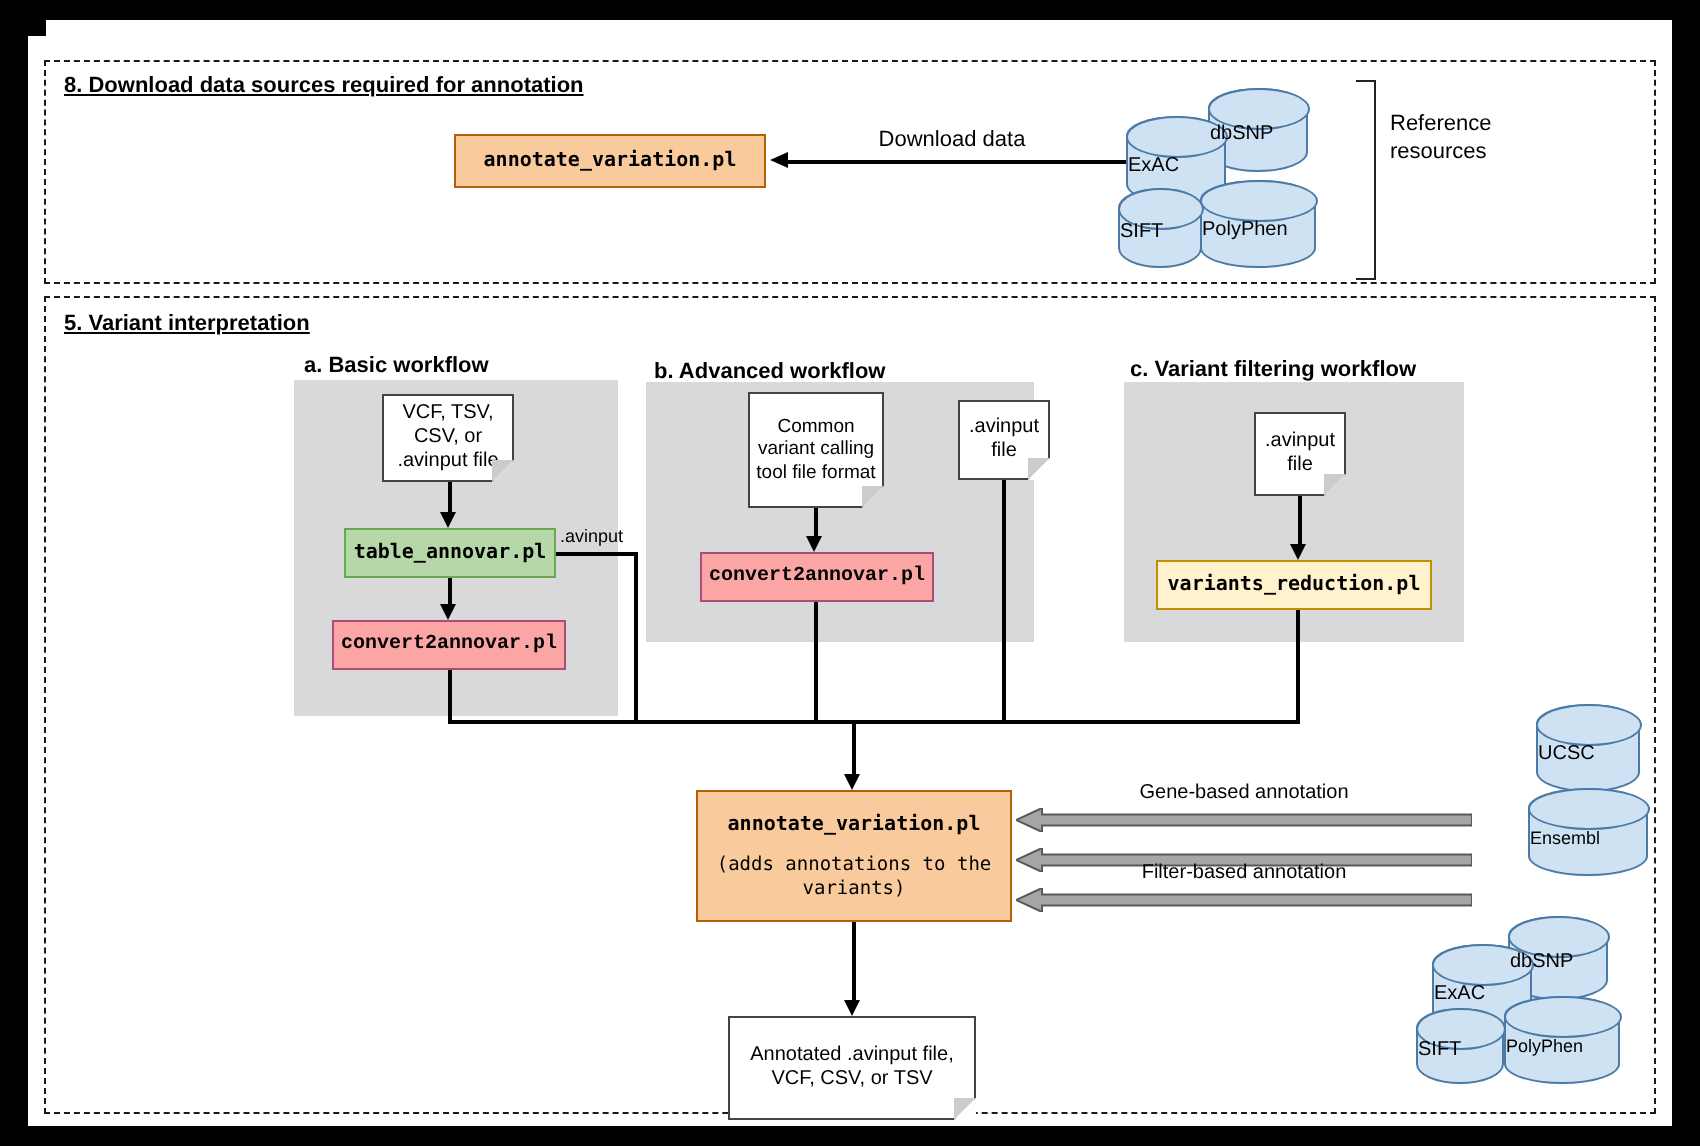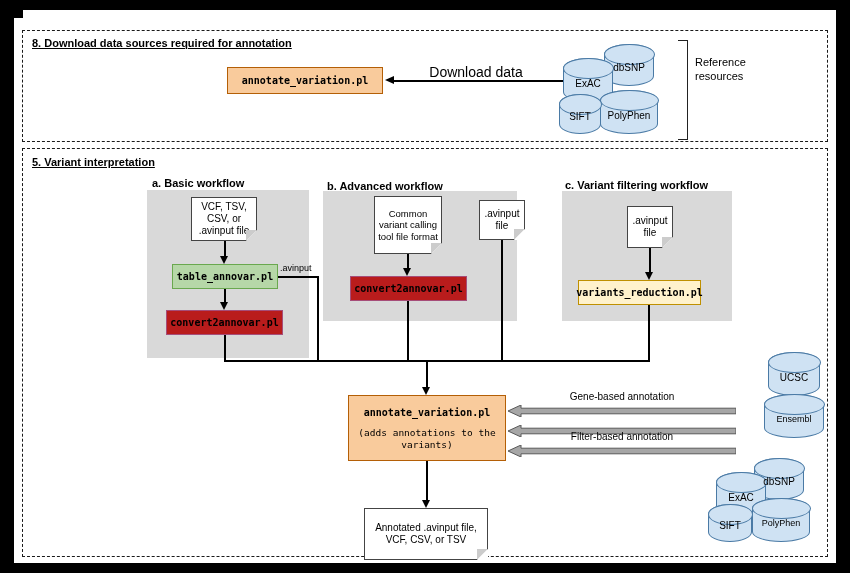--- a/index.html
+++ b/index.html
@@ -14,21 +14,21 @@
   .sec-title { position:absolute; font-size:11px; font-weight:bold; text-decoration:underline; white-space:nowrap; }
   .wf-heading { position:absolute; font-size:11px; font-weight:bold; white-space:nowrap; }
   .gray-box { position:absolute; background:#d9d9d9; }
   .script-box {
     position:absolute; display:flex; align-items:center; justify-content:center;
     font-family:"DejaVu Sans Mono", monospace; font-weight:bold; font-size:10px;
     text-align:center; box-sizing:border-box;
   }
   .sb-orange { background:#f9cb9c; border:1.4px solid #b45f06; }
   .sb-green  { background:#b6d7a8; border:1.4px solid #6aa84f; }
-  .sb-pink   { background:#b91c1c; border:1.4px solid #a64d79; }
+  .sb-pink   { background:#fca5a5; border:1.4px solid #a64d79;font-family:Liberation Mono, monospace; }
   .sb-yellow { background:#fff2cc; border:1.4px solid #bf9000; }
   .big-orange {
     position:absolute; background:#f9cb9c; border:1.4px solid #b45f06; box-sizing:border-box;
     display:flex; flex-direction:column; align-items:center; padding-top:11px; gap:9px;
     font-family:"DejaVu Sans Mono", monospace; text-align:center;
   }
   .big-orange .t { font-weight:bold; font-size:10px; }
   .big-orange .n { font-size:9.5px; line-height:1.3; width:150px; }
   .doc {
     position:absolute; background:#fff; border:1px solid #444; box-sizing:border-box;
@@ -45,25 +45,25 @@
   .hline { position:absolute; height:1.5px; background:#000; }
   .vline { position:absolute; width:1.5px; background:#000; }
   .ah-down { position:absolute; width:0; height:0;
     border-left:4.5px solid transparent; border-right:4.5px solid transparent; border-top:8px solid #000; }
   .ah-left { position:absolute; width:0; height:0;
     border-top:4.5px solid transparent; border-bottom:4.5px solid transparent; border-right:9px solid #000; }
   .cyl { position:absolute; background:#cfe2f3; border:1.5px solid #4a7aa5; border-radius:50% / 10px; box-sizing:border-box; }
   .cyl::before { content:''; position:absolute; left:-1.5px; right:-1.5px; top:-1.5px; height:21px;
     border:1.5px solid #4a7aa5; border-radius:50%; background:#cfe2f3; box-sizing:border-box; }
   .cyl-label { position:absolute; left:0; right:0; top:56%; transform:translateY(-50%);
-    text-align:center; font-size:10px; z-index:1; }
+    text-align:left; font-size:10px; z-index:1; }
   .cyl-label.sm { font-size:9px; }
   .bracket { position:absolute; border-top:1.5px solid #222; border-right:1.5px solid #222; border-bottom:1.5px solid #222; }
   .ref-label { position:absolute; font-size:11px; line-height:1.25; }
-  .dl-label { position:absolute; font-size:14px; text-align:center; }
+  .dl-label { position:absolute; font-size:11px; text-align:center; }
   .branch-label { position:absolute; font-size:9px; white-space:nowrap; }
   .ann-label { position:absolute; width:228px; text-align:center; font-size:10px; white-space:nowrap; }
   .block-arrow { position:absolute; width:228px; height:12px; }
   .corner-mark { position:absolute; left:0; top:0; width:9px; height:8px; background:#000; }
 </style>
 </head>
 <body>
 
 <div class="stage">
   <div class="page">
@@ -119,21 +119,21 @@
     <div class="script-box sb-pink" style="left:336px; top:266px; width:117px; height:25px;">convert2annovar.pl</div>
     <div class="vline" style="left:393px; top:291px; height:60px;"></div>
     <div class="doc on-white" style="left:465px; top:190px; width:46px; height:40px;">.avinput file</div>
     <div class="vline" style="left:487px; top:230px; height:120px;"></div>
 
     <div class="wf-heading" style="left:551px; top:169px;">c. Variant filtering workflow</div>
     <div class="gray-box" style="left:548px; top:181px; width:170px; height:130px;"></div>
     <div class="doc" style="left:613px; top:196px; width:46px; height:42px;">.avinput file</div>
     <div class="vline" style="left:635px; top:238px; height:24px;"></div>
     <div class="ah-down" style="left:631px; top:262px;"></div>
-    <div class="script-box sb-yellow" style="left:564px; top:270px; width:123px; height:25px;">variants_reduction.pl</div>
+    <div class="script-box sb-yellow" style="left:564px; top:270px; width:138px; height:25px;">variants_reduction.pl</div>
     <div class="vline" style="left:634px; top:295px; height:55px;"></div>
 
     <div class="hline" style="left:210px; top:350px; width:426px;"></div>
     <div class="vline" style="left:412px; top:350px; height:28px;"></div>
     <div class="ah-down" style="left:408px; top:377px;"></div>
 
     <div class="big-orange" style="left:334px; top:385px; width:158px; height:66px;">
       <div class="t">annotate_variation.pl</div>
       <div class="n">(adds annotations to the variants)</div>
     </div>

